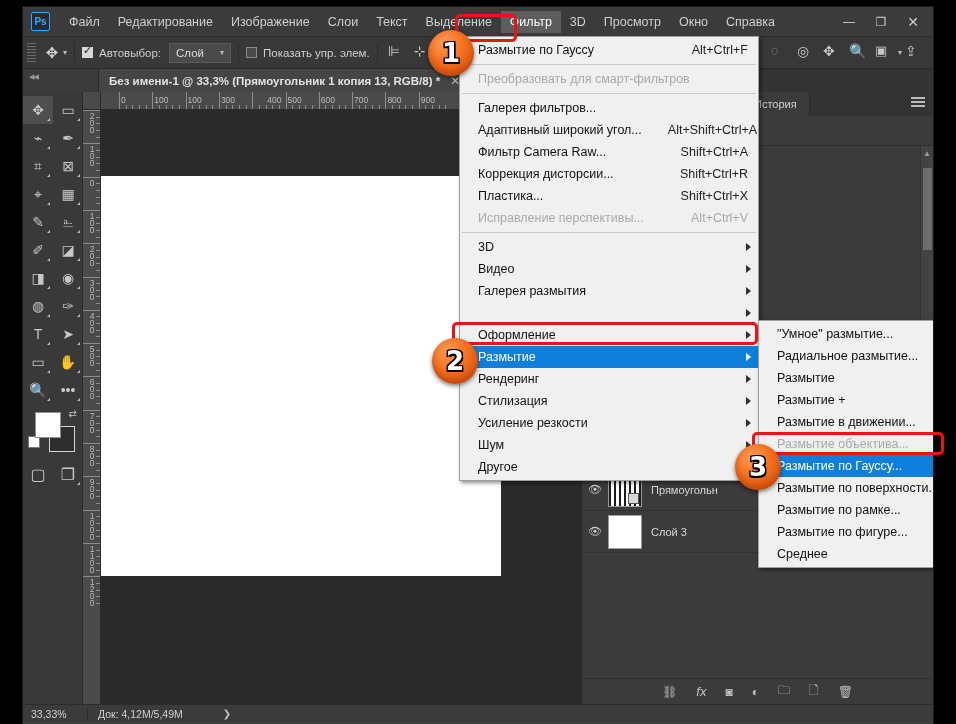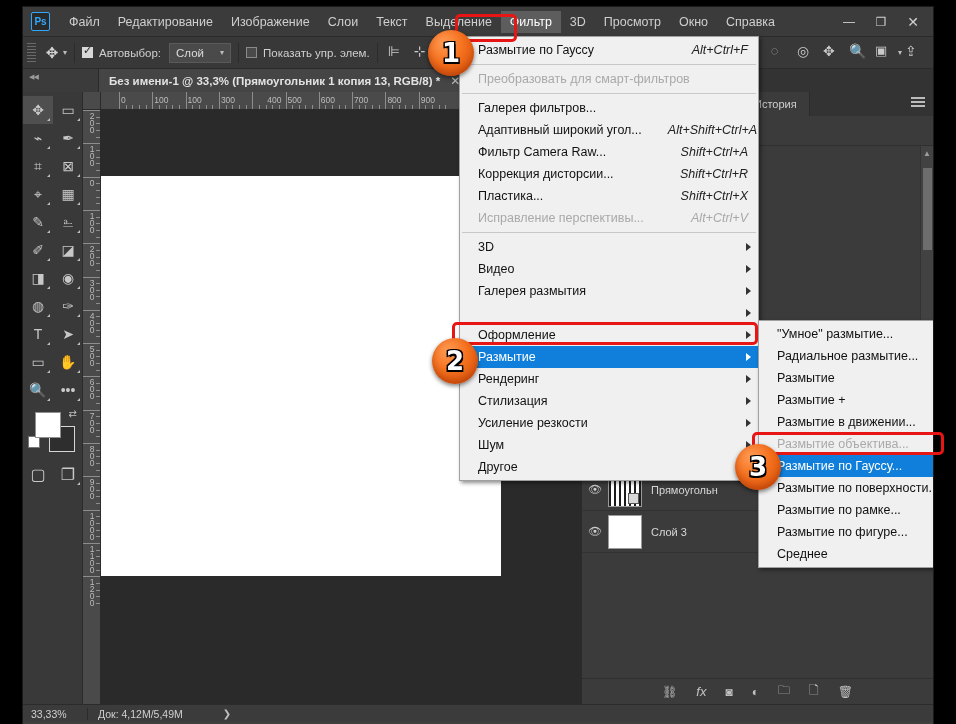--- a/index.html
+++ b/index.html
@@ -143,21 +143,21 @@
 
   
   .dropdown {
     position:absolute; background:#f0f0f0; border:1px solid #a0a0a0;
     box-shadow:2px 2px 4px rgba(0,0,0,.45); z-index:60; padding:2px 0;
     font-size:12.5px; color:#111;
   }
   .mrow { height:22px; display:flex; align-items:center; padding:0 10px 0 18px;
     white-space:nowrap; position:relative; }
   .mrow .lbl { flex:1; }
-  .mrow .sc { color:#222; margin-left:26px;font-style:italic; }
+  .mrow .sc { color:#222; margin-left:26px; }
   .mrow.dis, .mrow.dis .sc { color:#a9a9a9; }
   .mrow.hl { background:#0f7fdb; color:#fff; }
   .mrow .arw { position:absolute; right:7px; width:0;height:0;
     border-top:4px solid transparent; border-bottom:4px solid transparent;
     border-left:5px solid #333; }
   .msep { height:1px; background:#c8c8c8; margin:3px 2px; }
 
   
   .hl-ring { position:absolute; border:3px solid #e81515; border-radius:5px; z-index:70;
     pointer-events:none; }

